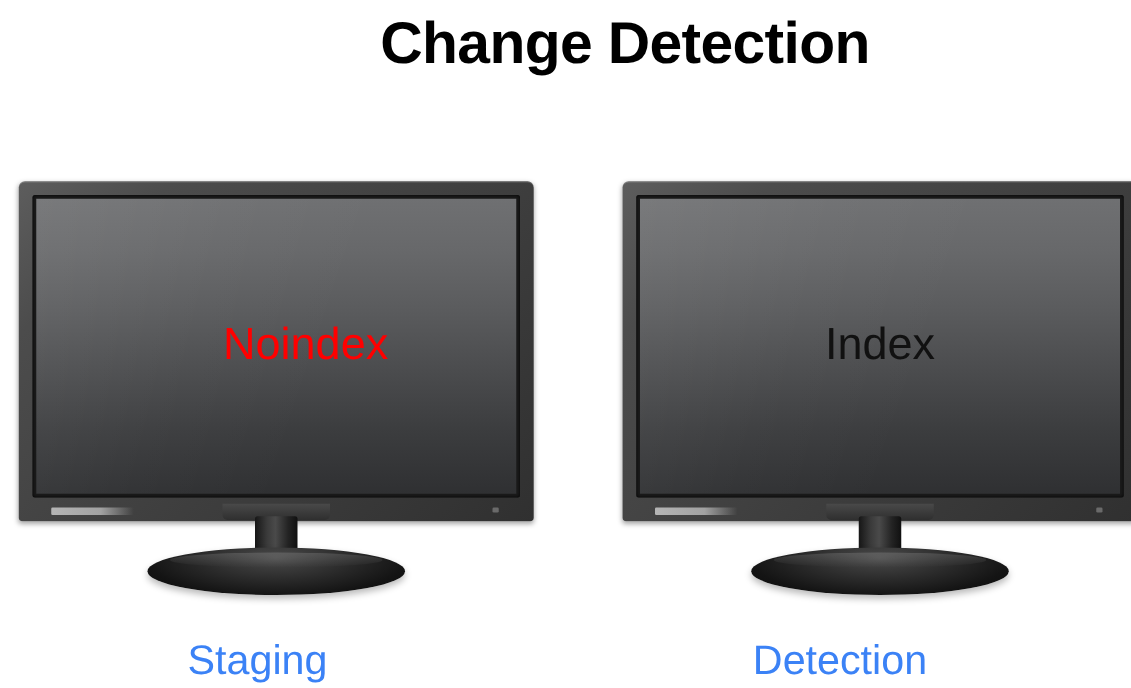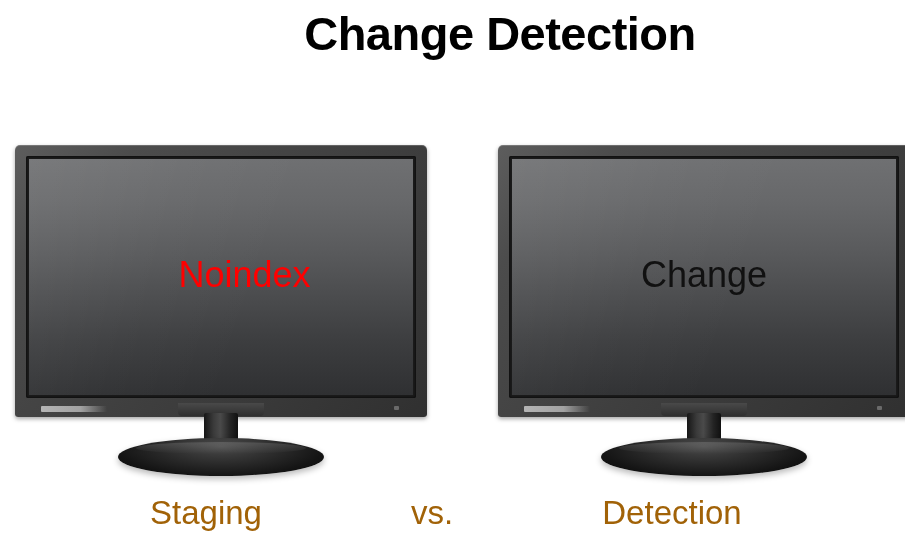--- a/index.html
+++ b/index.html
@@ -175,23 +175,23 @@
     width: 170px;
     height: 12px;
     border-radius: 50%;
     background: linear-gradient(to bottom, rgba(255,255,255,0.14), rgba(255,255,255,0));
     pointer-events: none;
   }
 
   
   .caption {
     position: absolute;
-    top: 493px;
+    top: 508px;
     font-size: 33px;
-    color: #a16207;
+    color: #3b82f6;
     white-space: nowrap;
     text-align: center;
     line-height: 1.2;
   }
   #caption-left  { left: 106px; width: 200px; }
   #caption-mid   { left: 382px; width: 100px; }
   #caption-right { left: 572px; width: 200px; }
 </style>
 </head>
 <body>
@@ -218,32 +218,31 @@
     <div class="base"></div>
     <div class="base-highlight"></div>
   </div>
 
   <div class="monitor right">
 
     <div class="bezel">
       <div class="inner-lip"></div>
 
       <div class="screen">
-        <div class="screen-text" style="color:#111111;">Change</div>
+        <div class="screen-text" style="color:#111111;">Index</div>
       </div>
 
       <div class="hinge-detail"></div>
       <div class="brand-logo"></div>
       <div class="power-led"></div>
     </div>
 
     <div class="neck"></div>
     <div class="base"></div>
     <div class="base-highlight"></div>
   </div>
 
   <div id="caption-left" class="caption">Staging</div>
 
-  <div id="caption-mid" class="caption">vs.</div>
 
   <div id="caption-right" class="caption">Detection</div>
 
 </div>
 
 </body></html>

